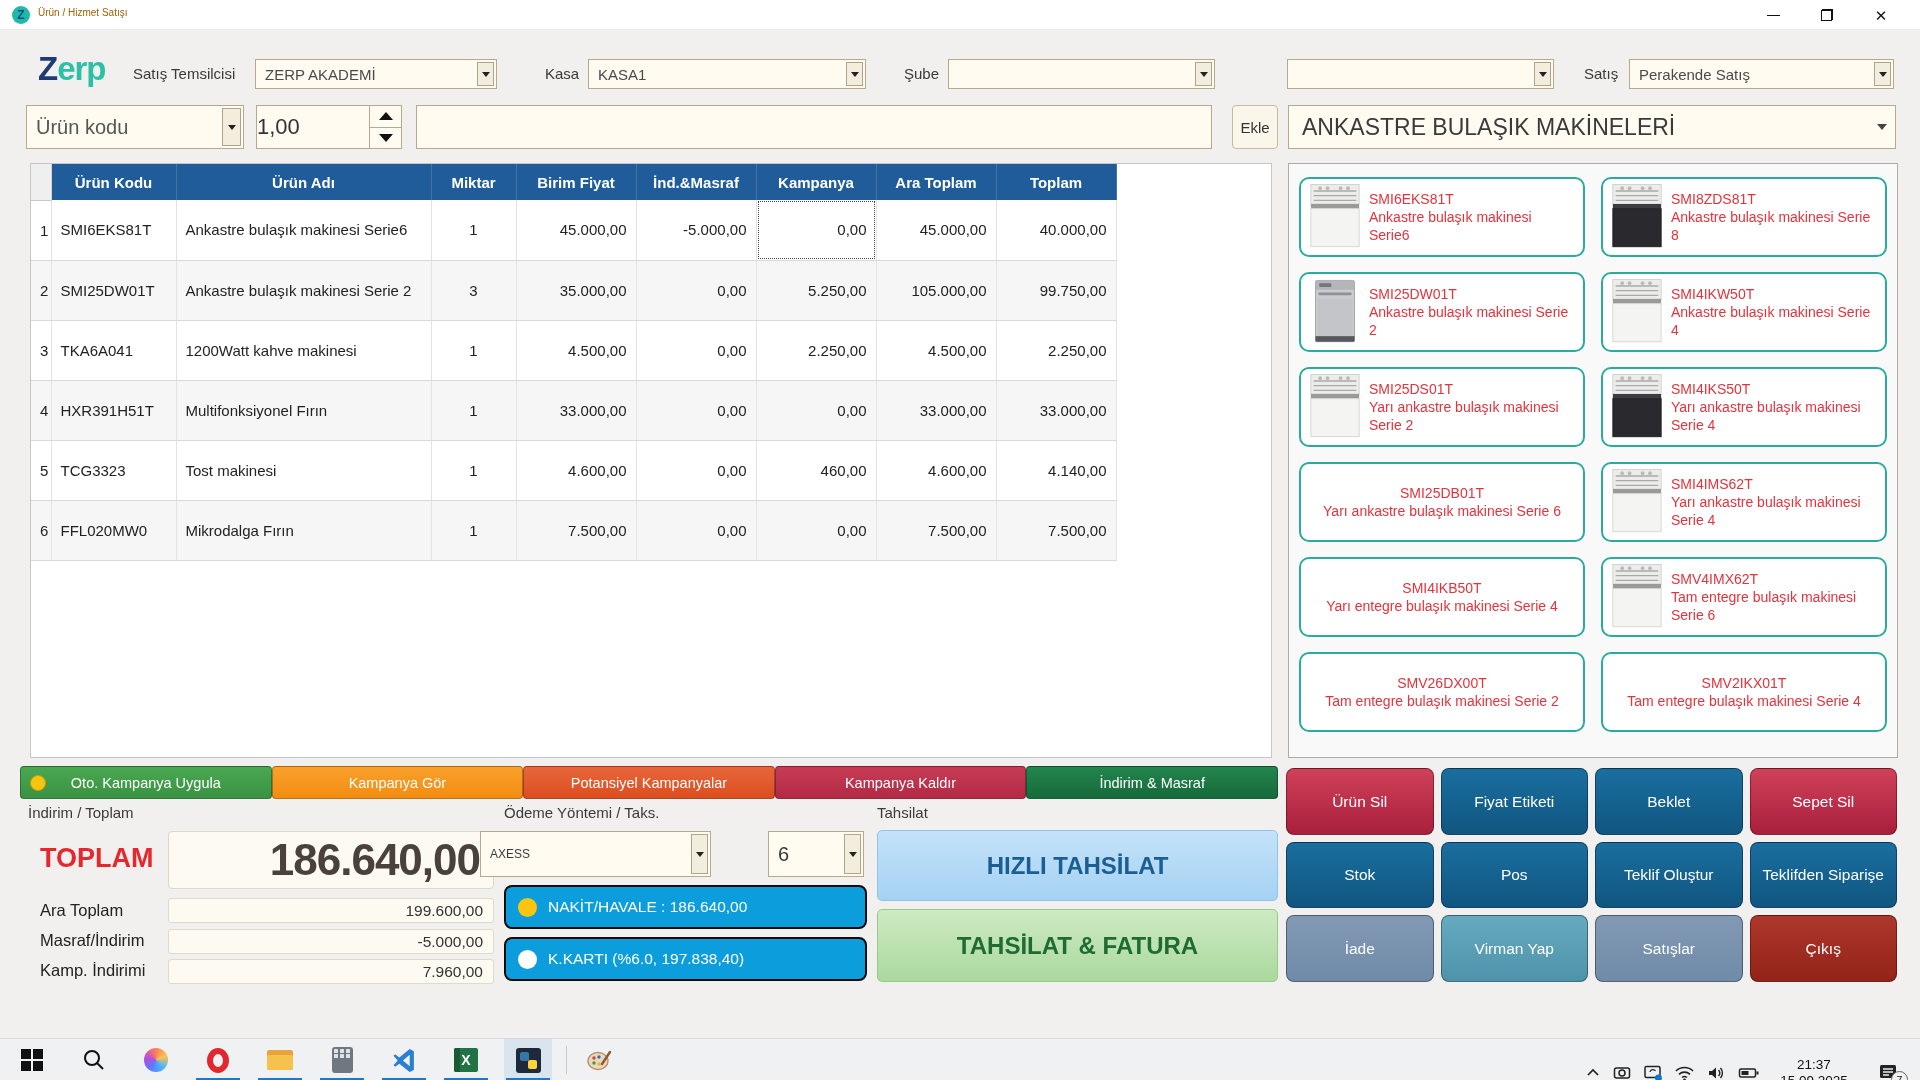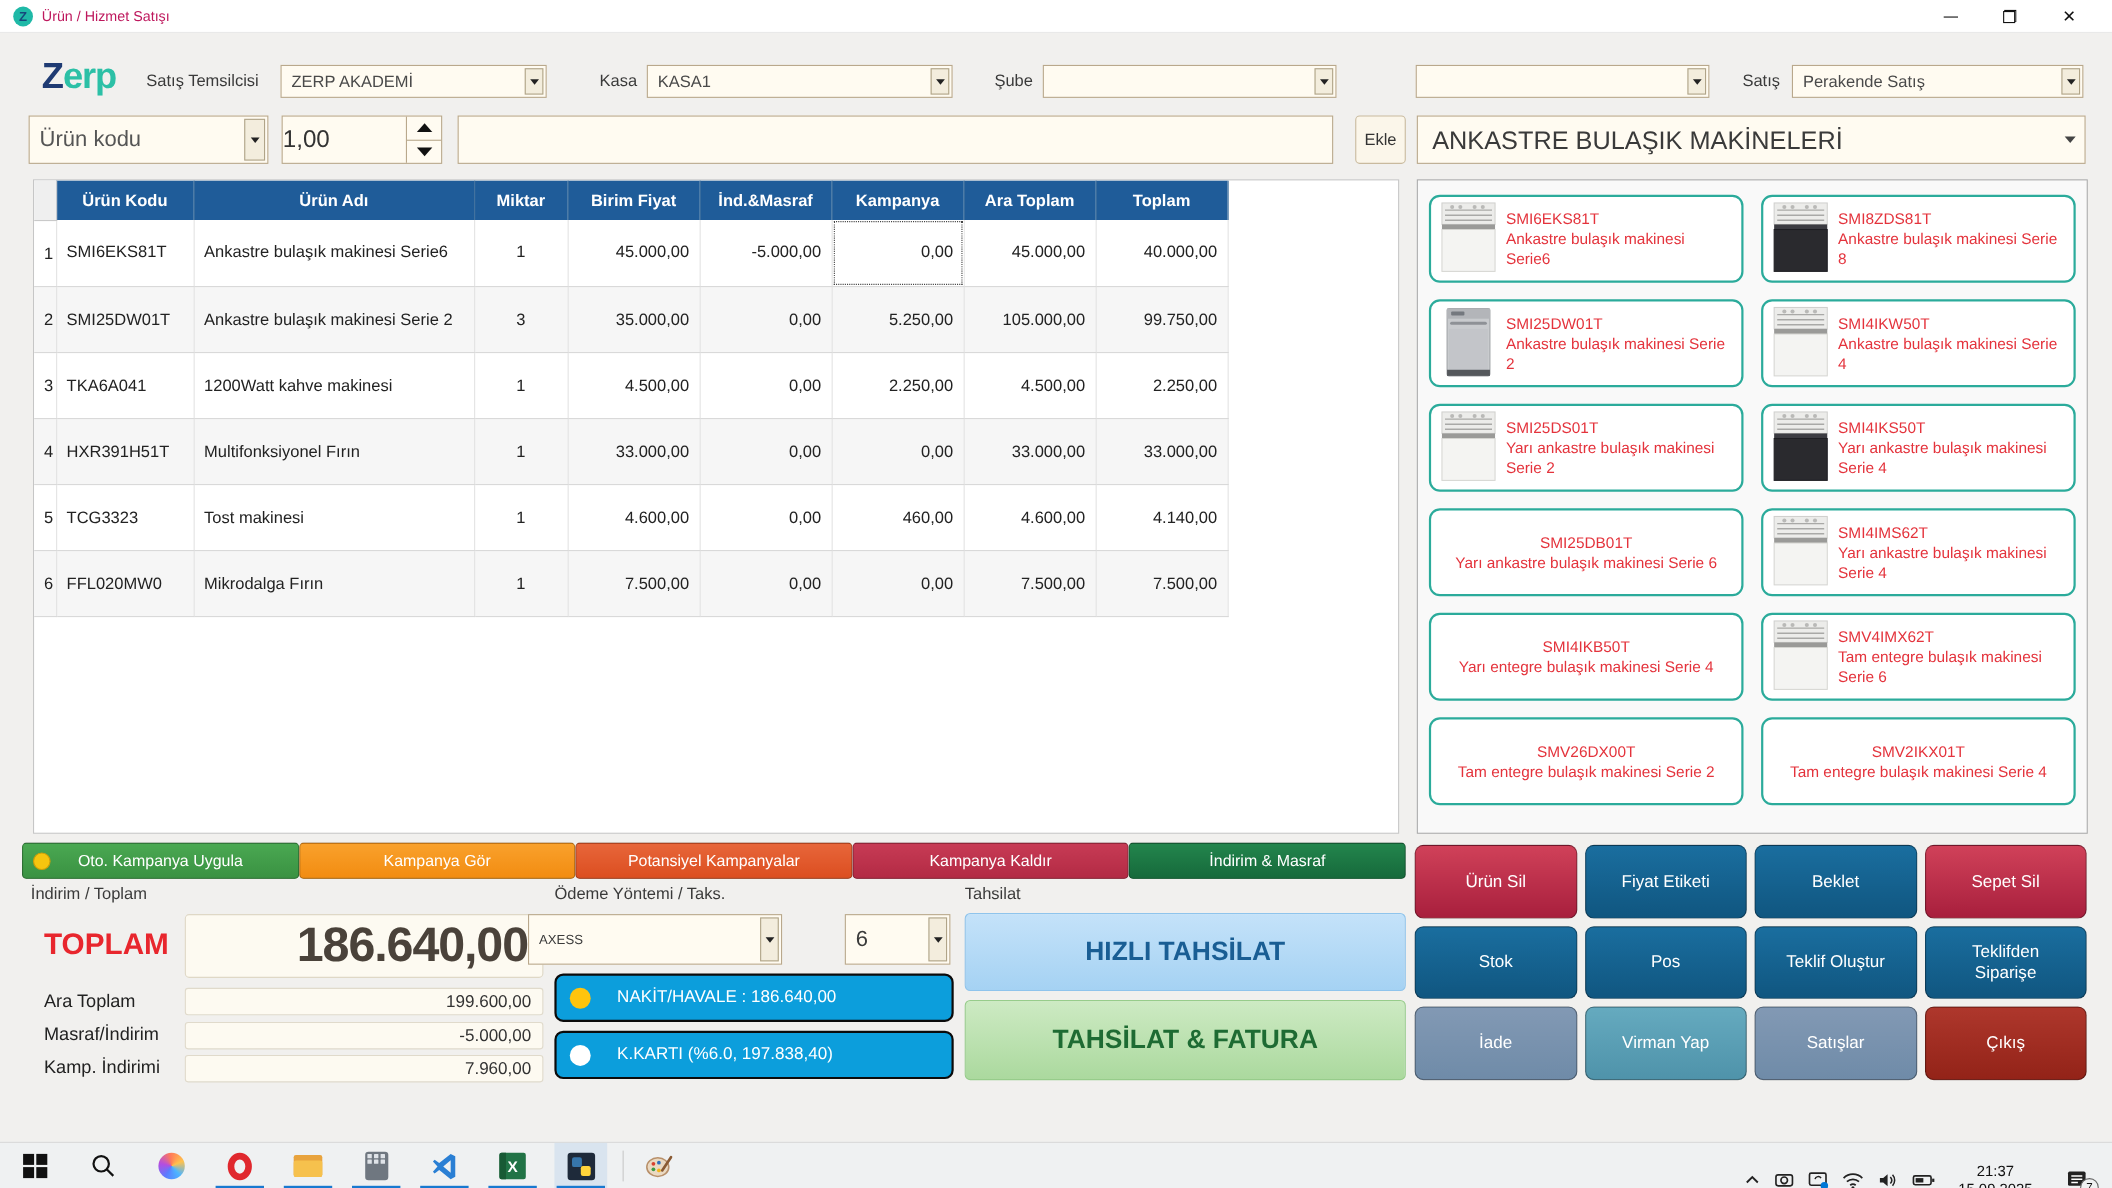--- a/index.html
+++ b/index.html
@@ -3,21 +3,21 @@
 <meta charset="utf-8">
 <style>
   * { margin:0; padding:0; box-sizing:border-box; }
   html,body { width:1920px; height:1080px; }
   body { font-family:"Liberation Sans", sans-serif; background:#f1f0ee; overflow:hidden; }
   #screen { position:relative; width:1920px; height:1080px; background:#f1f0ee; }
 
   
   .titlebar { position:absolute; left:0; top:0; width:1920px; height:30px; background:#ffffff; border-bottom:1px solid #e9e9e9; }
   .app-icon { position:absolute; left:12px; top:6px; width:18px; height:18px; border-radius:50%; background:#1fb9a7; color:#17497c; font-size:12px; font-weight:bold; display:flex; align-items:center; justify-content:center; }
-  .win-title { position:absolute; left:38px; top:7px; font-size:13px; color:#be185d; }
+  .win-title { position:absolute; left:38px; top:7px; font-size:10px; color:#a16207; }
   .win-controls { position:absolute; right:12px; top:0; height:30px; display:flex; }
   .win-btn { width:54px; height:30px; display:flex; align-items:center; justify-content:center; color:#111; }
   .glyph-min { width:13px; height:0; border-top:1px solid #111; display:block; }
   .glyph-restore { position:relative; width:12px; height:12px; display:block; }
   .glyph-restore::before { content:""; position:absolute; right:0; top:0; width:9px; height:9px; border:1px solid #111; background:#fff; }
   .glyph-restore::after { content:""; position:absolute; left:0; bottom:0; width:9px; height:9px; border:1px solid #111; background:#fff; }
   .glyph-close { font-size:15px; line-height:1; }
 
   
   .logo { position:absolute; left:38px; top:50px; font-size:33px; font-weight:bold; letter-spacing:-1px; }
@@ -77,31 +77,31 @@
   
   .toplam-label { position:absolute; left:40px; top:843px; font-size:27px; font-weight:bold; color:#e8262d; }
   .toplam-box { position:absolute; left:168px; top:831px; width:326px; height:58px; background:#fdfaf1; border:1px solid #dfd8c6; border-radius:4px; display:flex; align-items:center; justify-content:flex-end; padding-right:13px; font-size:44px; font-weight:bold; color:#4a423a; letter-spacing:-1px; }
   .tot-label { position:absolute; left:40px; font-size:16.5px; color:#222; }
   .tot-box { position:absolute; left:168px; width:326px; height:25px; background:#fdfaf1; border:1px solid #e0dacb; border-radius:3px; display:flex; align-items:center; justify-content:flex-end; padding-right:10px; font-size:15.5px; color:#333; }
 
   
   .pay-method { left:480px; top:831px; width:231px; height:46px; font-size:12px; }
   .pay-inst { left:768px; top:831px; width:96px; height:46px; font-size:20px; }
   .combo.pay-method, .combo.pay-inst { color:#3a3a3a; }
-  .pay-btn { position:absolute; left:504px; width:363px; height:44px; background:#0c9edc; border:2px solid #0b0b0b; border-radius:8px; color:#fff; font-size:15.5px; display:flex; align-items:center; padding-left:12px; gap:24px; }
+  .pay-btn { position:absolute; left:504px; width:363px; height:44px; background:#0c9edc; border:2px solid #0b0b0b; border-radius:8px; color:#fff; font-size:15.5px; display:flex; align-items:center; padding-left:12px; gap:11px; }
   .pay-dot { width:19px; height:19px; border-radius:50%; flex:0 0 auto; }
   .pay-dot.yellow { background:#ffc40d; } .pay-dot.white { background:#ffffff; }
 
   
   .btn-quick { position:absolute; left:877px; top:830px; width:401px; height:71px; background:linear-gradient(#c4e2f9,#a5d2f3); border:1px solid #8fc4ec; border-radius:5px; color:#1a5e94; font-size:24px; font-weight:bold; display:flex; align-items:center; justify-content:center; }
   .btn-invoice { position:absolute; left:877px; top:909px; width:401px; height:73px; background:linear-gradient(#cdeac3,#abd99e); border:1px solid #97cc8b; border-radius:5px; color:#1e6b33; font-size:24px; font-weight:bold; display:flex; align-items:center; justify-content:center; }
 
   
   .action-grid { position:absolute; left:1286px; top:768px; width:611px; height:214px; display:grid; grid-template-columns:repeat(4,1fr); grid-template-rows:repeat(3,1fr); gap:7px; }
-  .ab { border-radius:8px; color:#fff; font-size:15.5px; display:flex; align-items:center; justify-content:center; text-align:center; padding:0 20px; line-height:1.25; border:1px solid rgba(0,0,0,.35); }
+  .ab { border-radius:8px; color:#fff; font-size:15.5px; display:flex; align-items:center; justify-content:center; text-align:center; padding:0 10px; line-height:1.25; border:1px solid rgba(0,0,0,.35); }
   .ab-red { background:linear-gradient(#d04159,#a81f3d); }
   .ab-blue { background:linear-gradient(#1a6e9f,#105680); }
   .ab-slate { background:linear-gradient(#8299b4,#6f8ba8); }
   .ab-teal { background:linear-gradient(#65aabf,#4f93aa); }
   .ab-darkred { background:linear-gradient(#ae372c,#932318); }
 
   
   .taskbar { position:absolute; left:0; top:1038px; width:1920px; height:42px; background:#eff1f2; border-top:1px solid #d9d9d9; }
   .tb-icons { position:absolute; left:8px; top:0; height:42px; display:flex; align-items:stretch; }
   .tb-slot { width:48px; height:42px; margin-right:14px; position:relative; display:flex; align-items:center; justify-content:center; }

